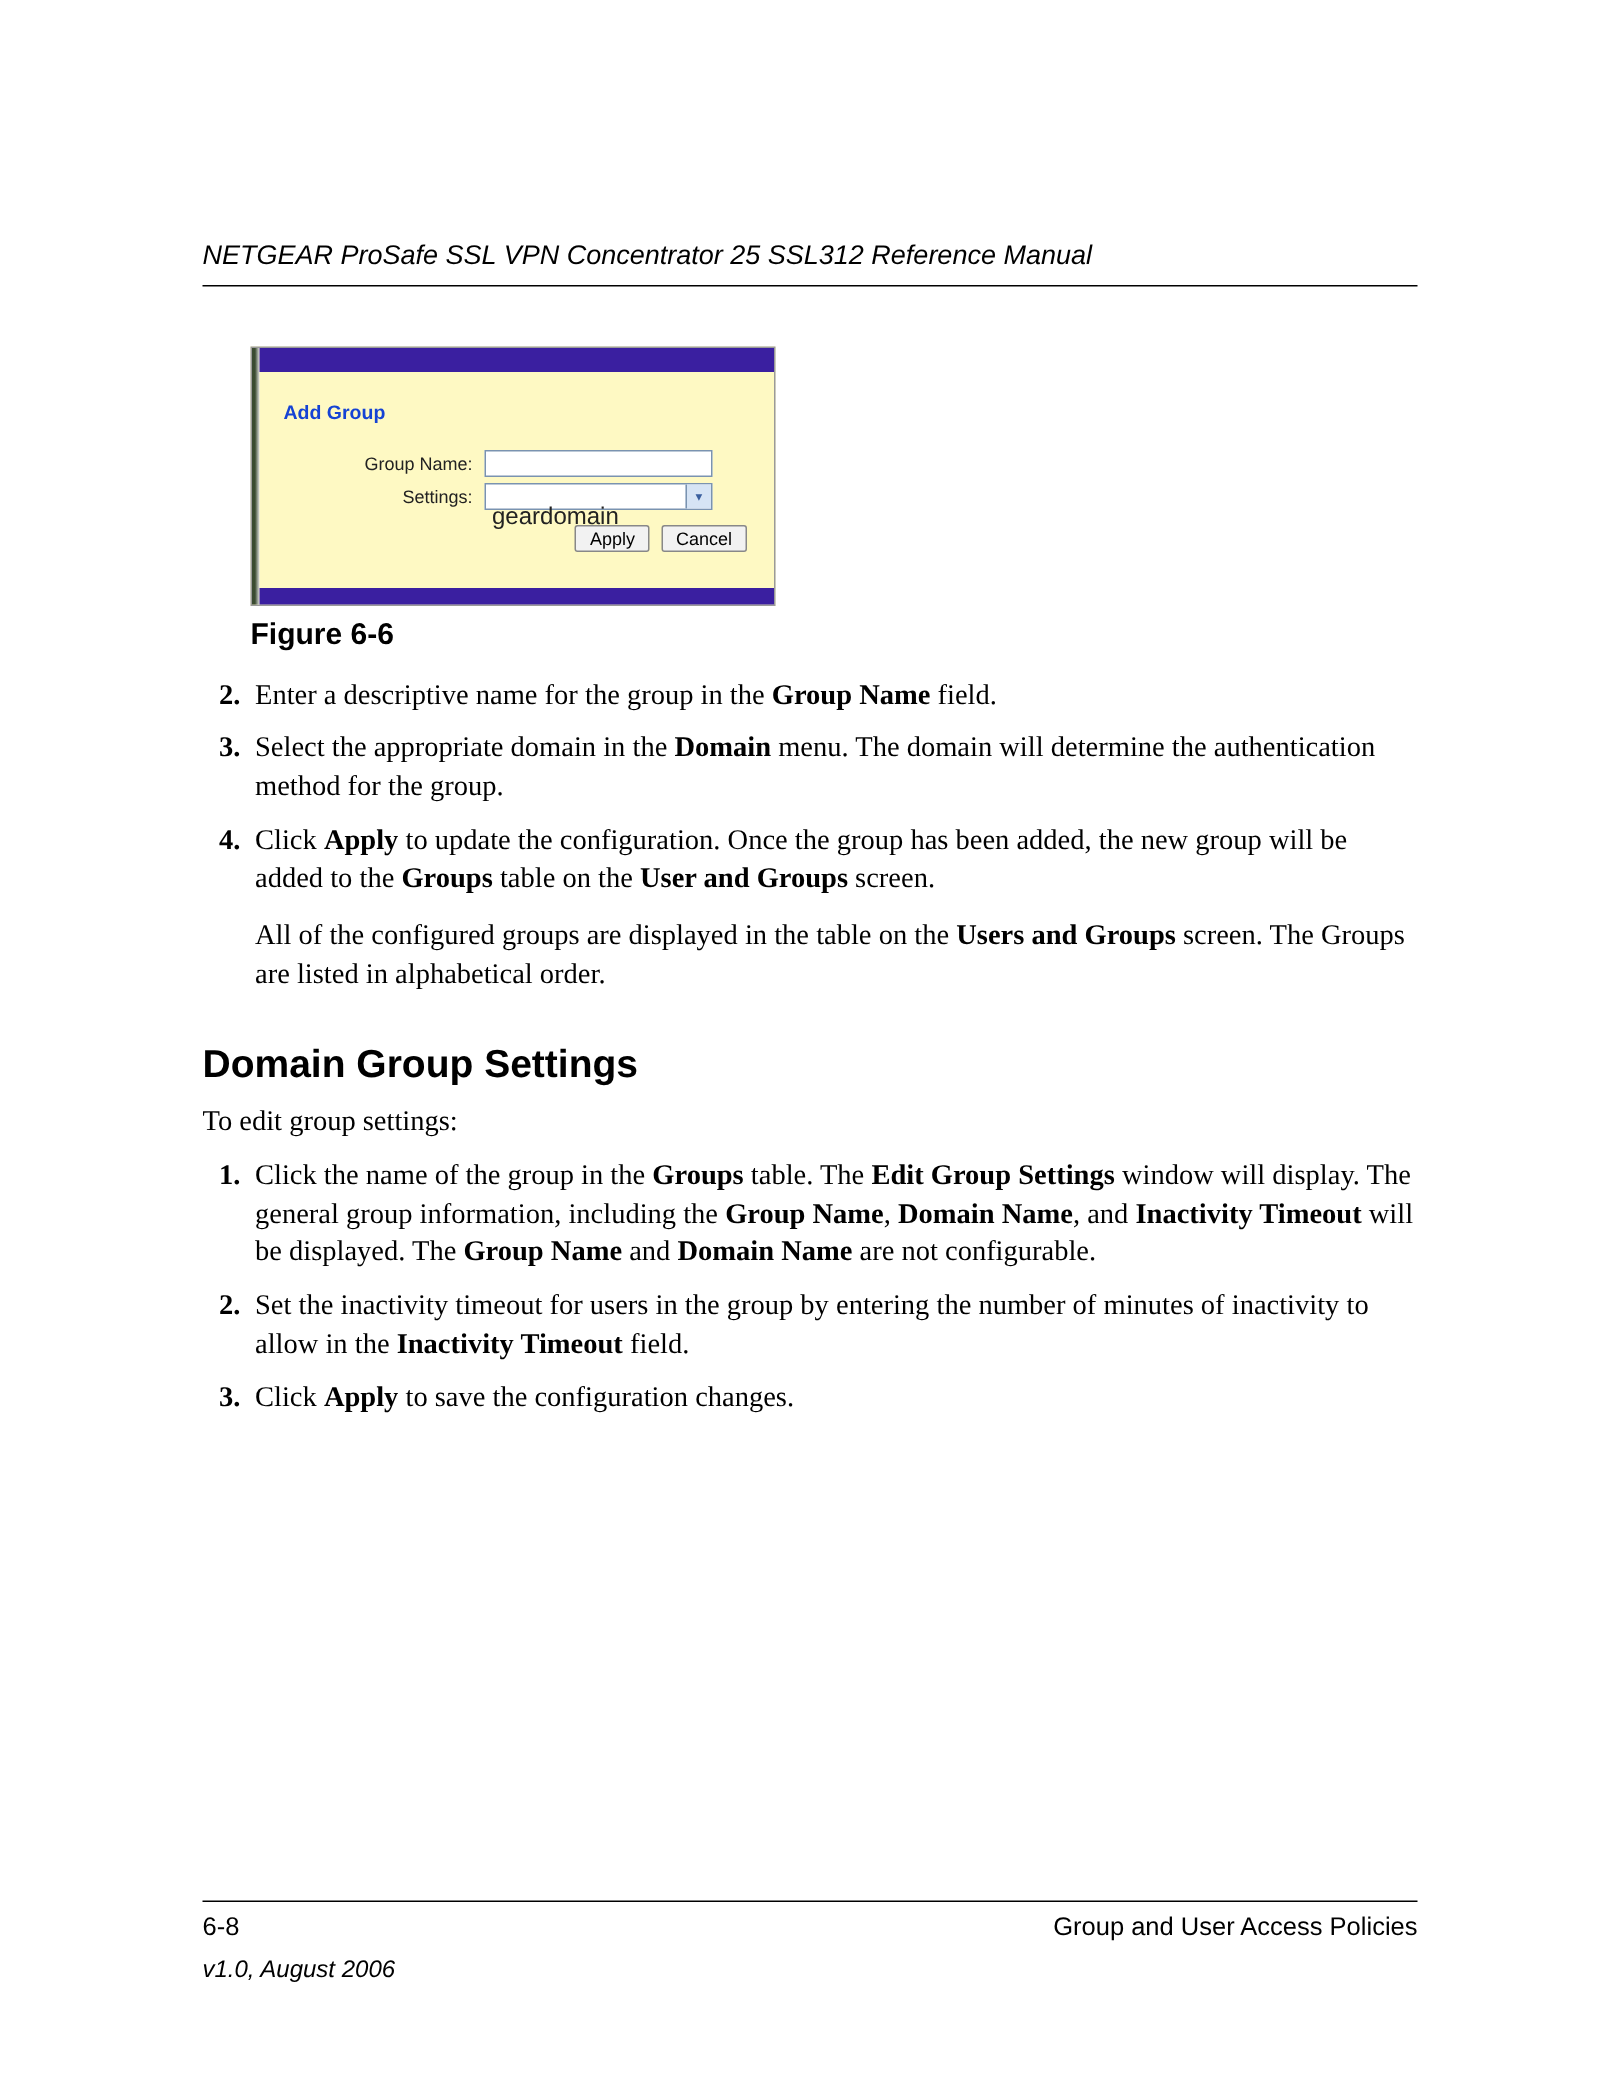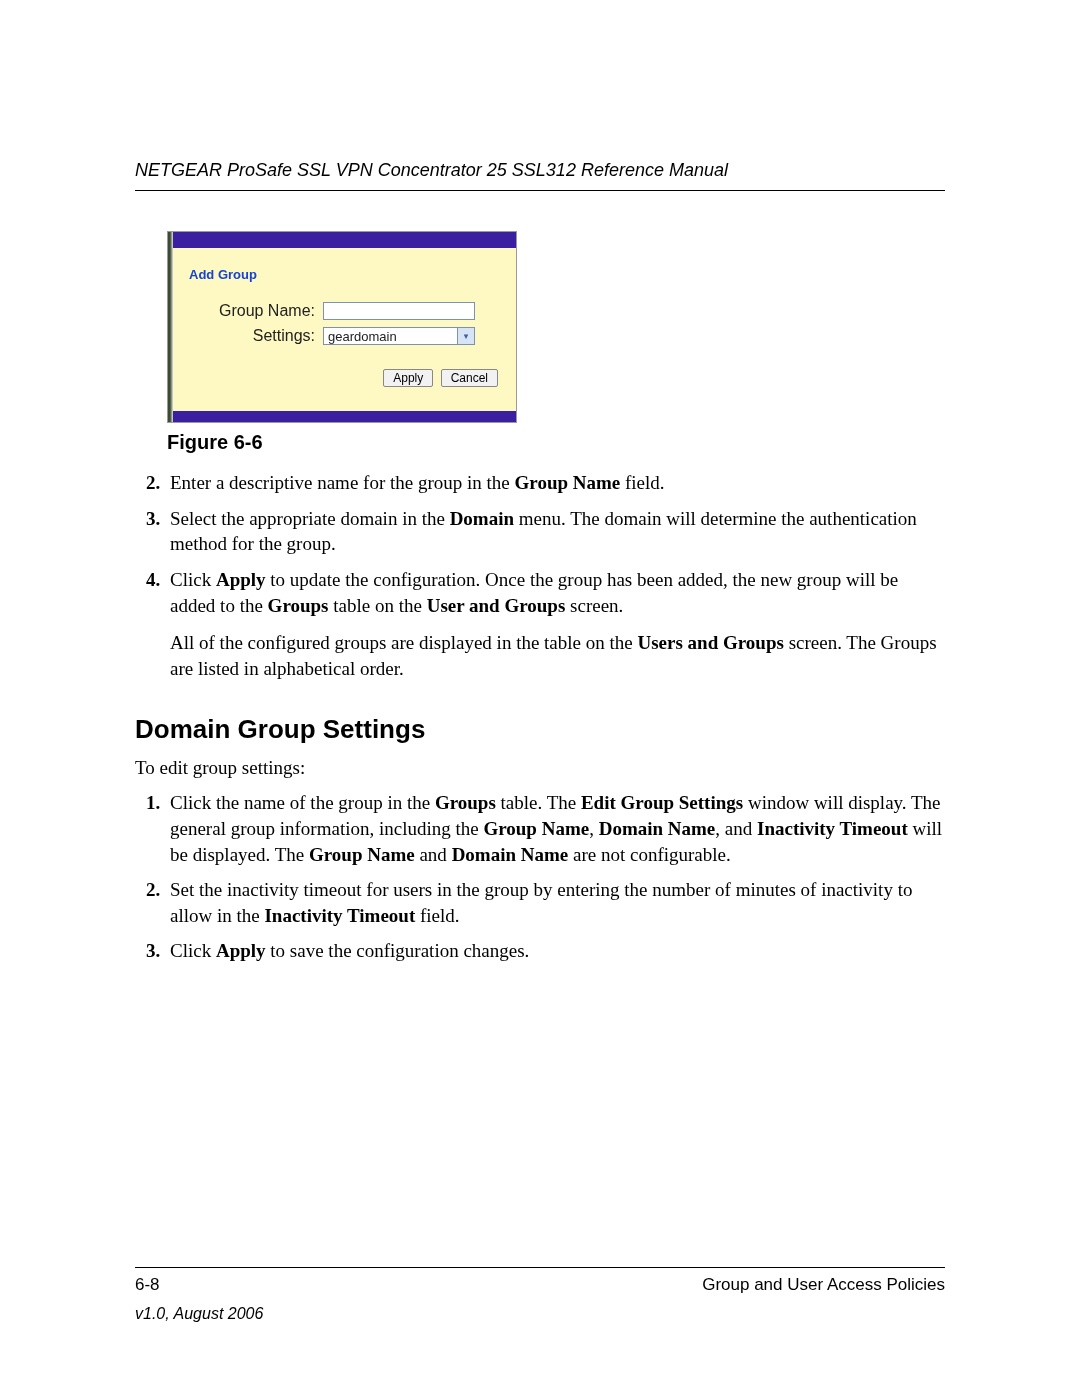--- a/index.html
+++ b/index.html
@@ -69,58 +69,58 @@
   .form-row {
     display: flex;
     align-items: center;
     margin: 4px 0;
   }
   .form-label {
     width: 128px;
     text-align: right;
     padding-right: 8px;
     color: #222;
-    font-size: 16px;
+    font-size: 12px;
   }
   .form-input {
     border: 1px solid #7a93b0;
     background: #fff;
     height: 18px;
     width: 152px;
     box-sizing: border-box;
     font-size: 12px;
     padding: 1px 4px;
   }
   .select-wrap {
     display: flex;
     width: 152px;
     height: 18px;
     border: 1px solid #7a93b0;
     background: #fff;
     box-sizing: border-box;
   }
   .select-text {
     flex: 1;
-    padding: 1px 4px;
-    font-size: 13px;
+    padding: 14px 4px;
+    font-size: 16px;
     color: #222;
     line-height: 15px;
   }
   .select-arrow {
     width: 16px;
     background: #d6e4f5;
     border-left: 1px solid #7a93b0;
     display: flex;
     align-items: center;
     justify-content: center;
     color: #3a5f9e;
     font-size: 9px;
   }
   .btn-row {
-    margin-top: 22px;
+    margin-top: 10px;
     text-align: right;
     padding-right: 4px;
   }
   .w-btn {
     background: #f2f2f2;
     border: 1px solid #888;
     font-size: 12px;
     font-family: Arial, Helvetica, sans-serif;
     padding: 1px 9px;
     margin-left: 4px;

